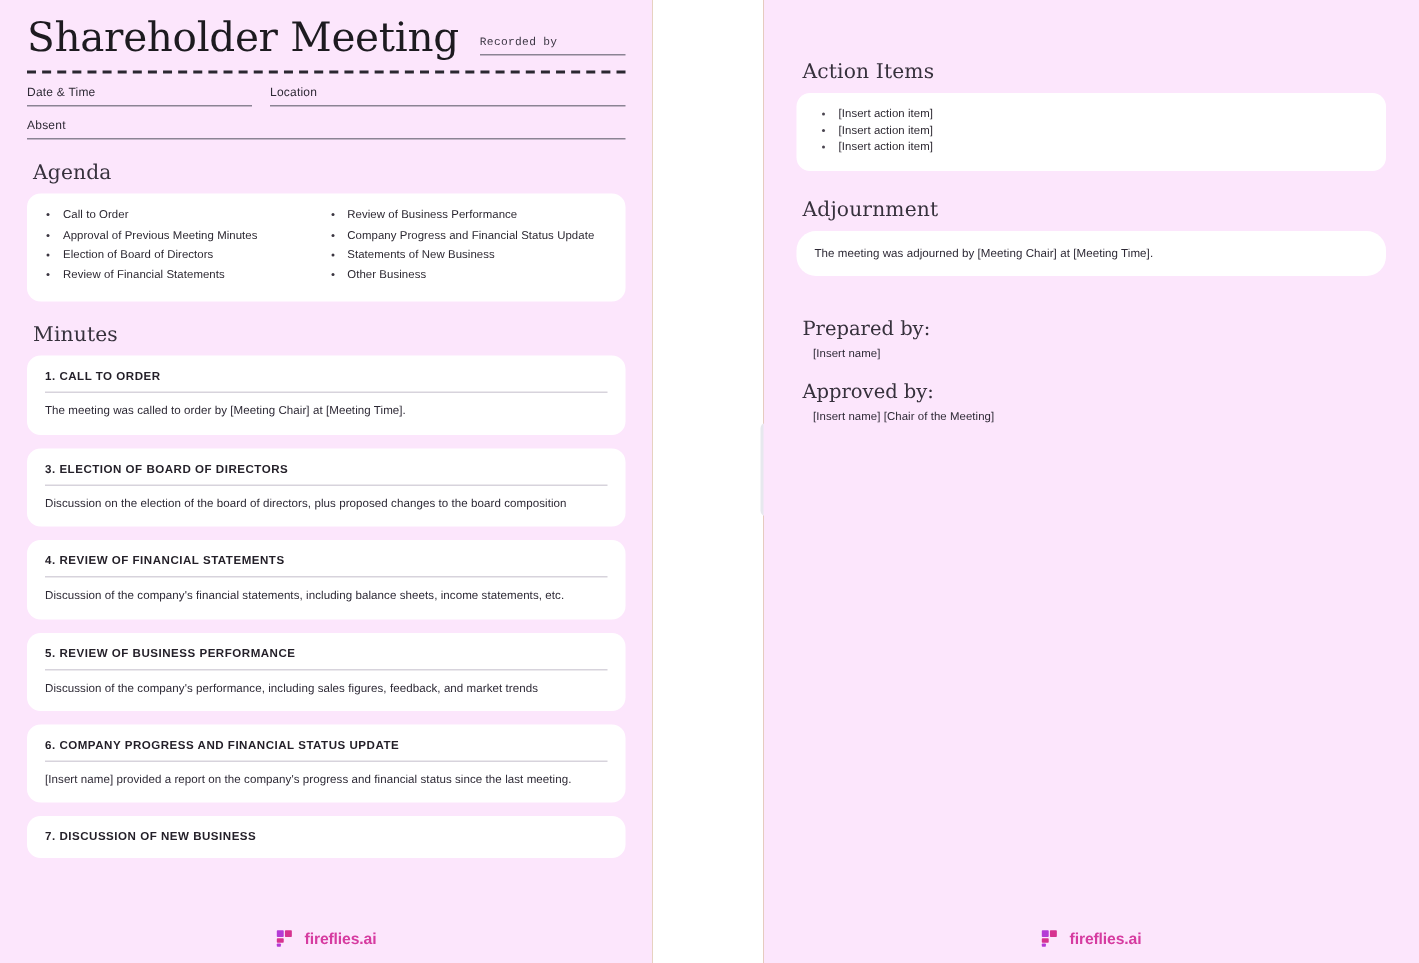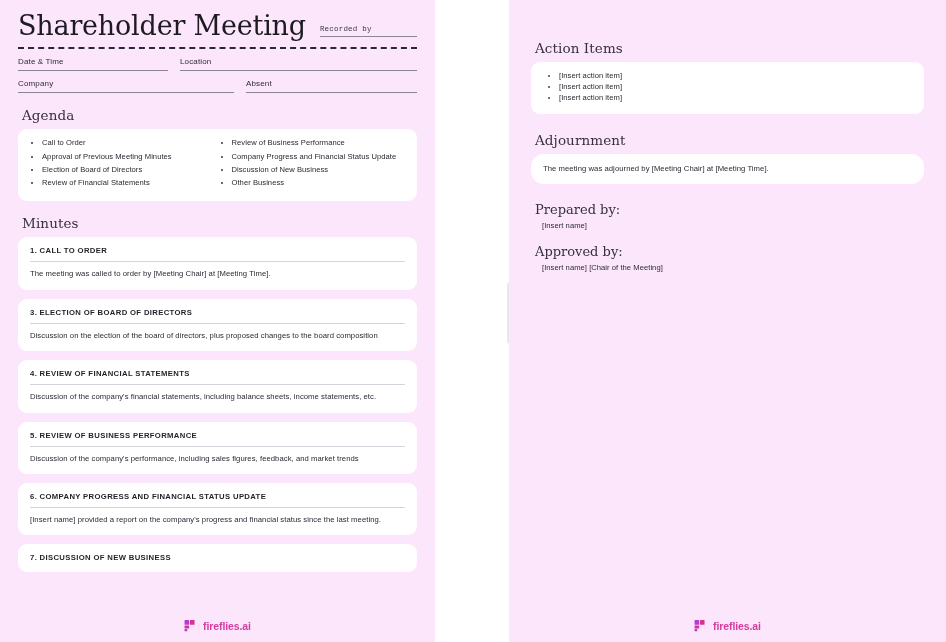--- a/index.html
+++ b/index.html
@@ -174,21 +174,21 @@
     font-size: 7.6px;
     line-height: 1.42;
     color: #2b2730;
     letter-spacing: .05px;
   }
   .action-list li::marker { color: #4a4550; }
 
   .adjourn-card { padding: 10px 12px 11px 12px; border-radius: 13px; }
   .adjourn-text { font-size: 7.7px; color: #2d2935; letter-spacing: .05px; }
 
-  .signoff { margin-top: 18px; margin-left: 4px; }
+  .signoff { margin-top: 28px; margin-left: 4px; }
   .signoff + .signoff { margin-top: 14px; }
   .signoff-title {
     font-family: "DejaVu Serif", "Liberation Serif", serif;
     font-size: 13px;
     color: #36313c;
     margin-bottom: 4px;
   }
   .signoff-value {
     font-size: 7.6px;
     color: #2d2935;
@@ -240,24 +240,20 @@
           <span class="lbl">Date &amp; Time</span>
           <div class="ln"></div>
         </div>
         <div class="field f-location">
           <span class="lbl">Location</span>
           <div class="ln"></div>
         </div>
       </div>
 
       <div class="field-row">
-        <div class="field f-company">
-          <span class="lbl">Company</span>
-          <div class="ln"></div>
-        </div>
         <div class="field f-absent">
           <span class="lbl">Absent</span>
           <div class="ln"></div>
         </div>
       </div>
 
     </div>
 
     <div class="section-title">Agenda</div>
     <div class="card agenda-card">
@@ -266,21 +262,21 @@
           <li>Call to Order</li>
           <li>Approval of Previous Meeting Minutes</li>
           <li>Election of Board of Directors</li>
           <li>Review of Financial Statements</li>
         </ul>
       </div>
       <div class="agenda-col">
         <ul class="agenda-list">
           <li>Review of Business Performance</li>
           <li>Company Progress and Financial Status Update</li>
-          <li>Discussion of New Business</li>
+          <li>Statements of New Business</li>
           <li>Other Business</li>
         </ul>
       </div>
     </div>
 
     <div class="section-title">Minutes</div>
 
     <div class="card minute-card">
       <div class="minute-head">1. CALL TO ORDER</div>
       <div class="minute-sep"></div>

